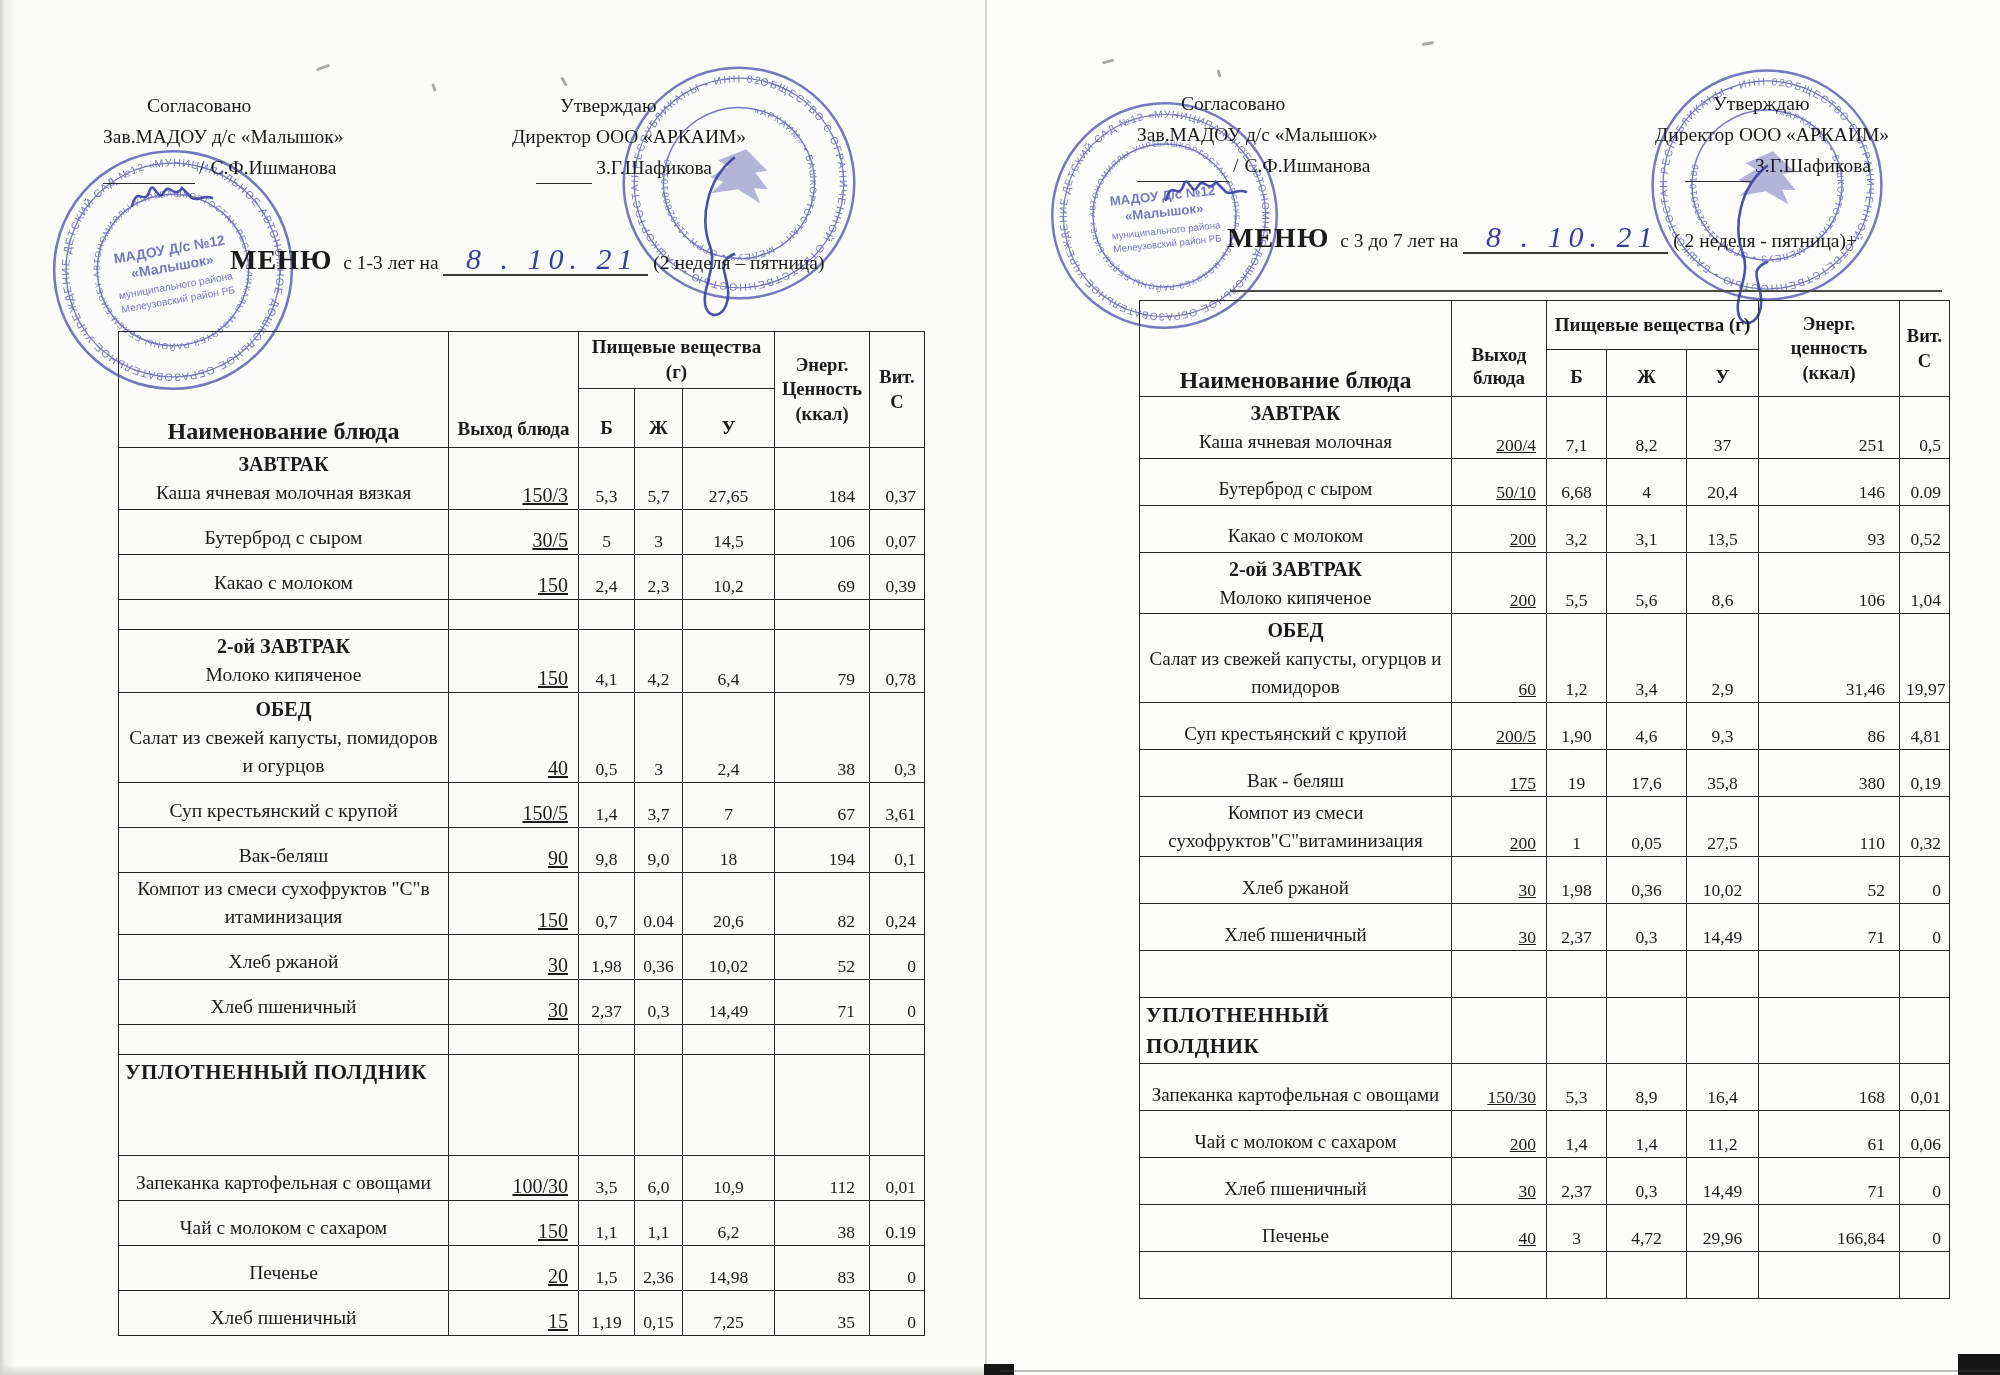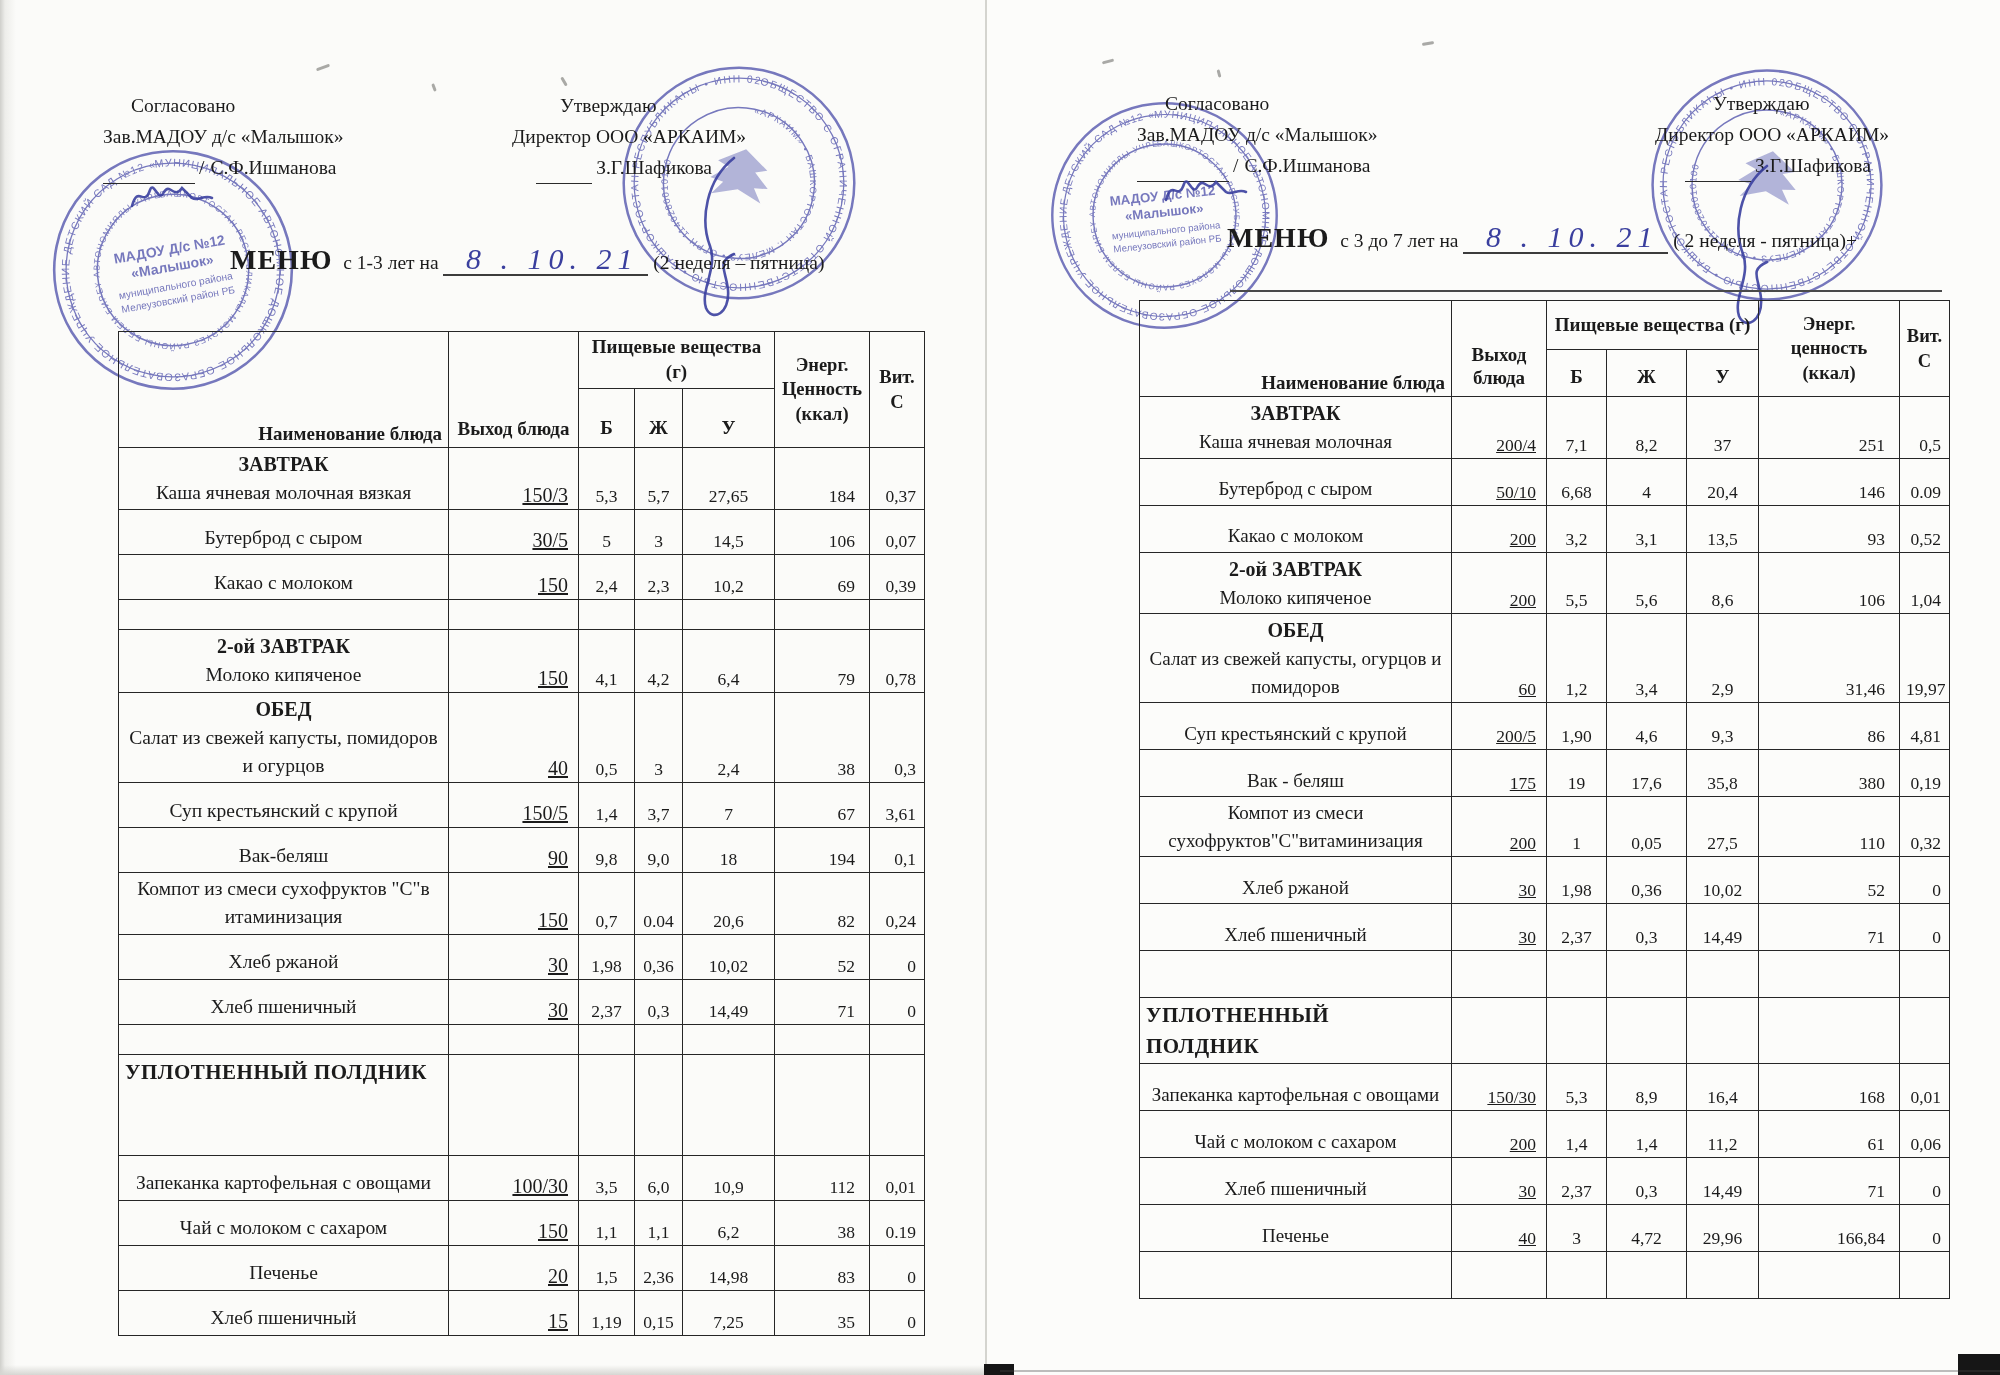--- a/index.html
+++ b/index.html
@@ -6,39 +6,39 @@
   .canvas{position:relative;width:2000px;height:1375px;overflow:hidden;
           font-family:"Liberation Serif","DejaVu Serif",serif;color:#1b1b1b;background:#efefec;}
   .page{position:absolute;top:0;height:1375px;background:#fbfbf9;}
   .page-left{left:0;width:985px;background:linear-gradient(90deg,#cfcfcb 0,#ededea 5px,#fbfbf9 16px);}
   .page-left::after{content:"";position:absolute;left:0;bottom:0;width:100%;height:10px;
           background:linear-gradient(0deg,#d6d6d2,rgba(251,251,249,0));}
   .page-right{left:985px;width:1015px;background:#fcfcfa;border-left:2px solid #d4d4cf;}
 
   
   .approval{position:absolute;font-size:19.5px;line-height:1.6;white-space:nowrap;}
-  .approval .l1{margin-left:28px;}
+  .approval .l1{margin-left:44px;}
   .sig-row{display:flex;align-items:flex-end;}
   .sig-blank{display:inline-block;width:92px;border-bottom:1.6px solid #2a2a2a;height:20px;margin-right:4px;}
   .slash{margin-right:6px;}
 
   
   .title{position:absolute;font-size:19.5px;white-space:nowrap;}
   .menu-word{font-weight:bold;font-size:28px;letter-spacing:1px;margin-right:6px;}
   .date-hand{display:inline-block;min-width:185px;text-align:right;border-bottom:2px solid #3c3c3c;
              color:#3a3f9e;font-style:italic;font-size:30px;font-family:Liberation Serif, serif;
              letter-spacing:6px;line-height:0.9;padding:0 10px 2px 10px;}
   .title-rule{position:absolute;border-top:2px solid #4a4a4a;}
 
   
   .menu-table{position:absolute;}
   table{border-collapse:collapse;table-layout:fixed;width:100%;}
   td,th{border:1.7px solid #262626;padding:2px 6px;overflow:hidden;}
   th{font-weight:bold;}
-  .h-name{text-align:right;vertical-align:bottom;font-size:19px;padding-left:6px;}
+  .h-name{text-align:center;vertical-align:bottom;font-size:24px;padding-left:6px;}
   .h-out{text-align:center;vertical-align:bottom;font-size:19px;line-height:1.25;padding-bottom:6px;}
   .h-nutr{text-align:center;vertical-align:middle;font-size:19px;line-height:1.3;}
   .h-bju{text-align:center;vertical-align:bottom;font-size:19px;padding-bottom:8px;}
   .h-kcal{text-align:center;vertical-align:middle;font-size:18.5px;line-height:1.3;}
   .h-vit{text-align:center;vertical-align:middle;font-size:18.5px;line-height:1.3;}
   tbody td{vertical-align:bottom;font-size:18px;height:40px;}
   .c-name{text-align:center;font-size:19.5px;line-height:1.45;}
   .section-label{font-weight:bold;font-size:20px;text-align:center;}
   .c-out{text-align:right;padding-right:10px;font-size:20px;text-decoration:underline;}
   .c-b,.c-zh,.c-u{text-align:center;font-size:17.5px;}

